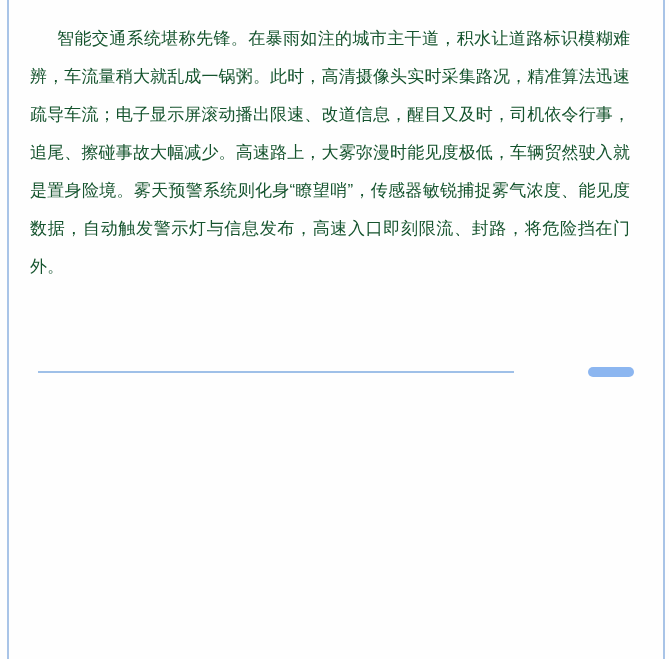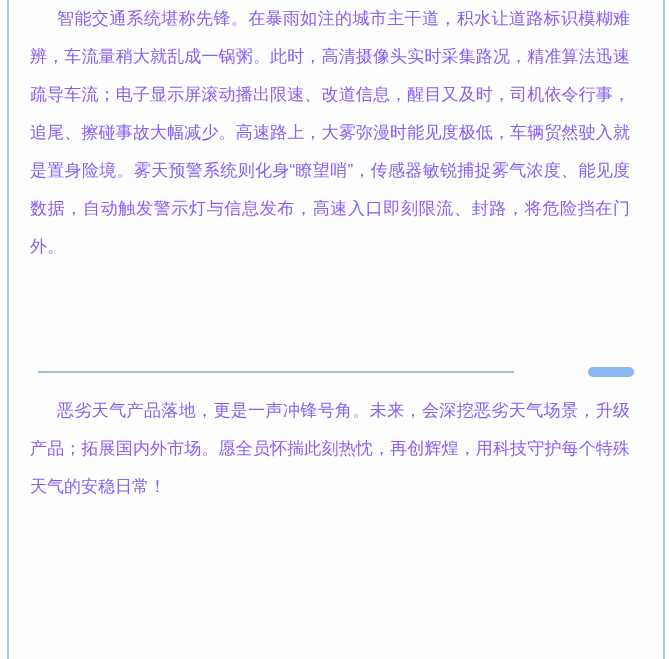--- a/index.html
+++ b/index.html
@@ -28,24 +28,25 @@
   .border-right { left: 663px; }
   .content {
     position: absolute;
     left: 30px;
     top: 0;
     width: 600px;
   }
   .para {
     font-size: 17px;
     line-height: 38px;
-    color: #8b5cf6;
+    color: #14532d;
     text-align: justify;
     text-indent: 27px;
     word-break: break-all;
+    margin-top: 20px;
   }
   .divider-spacer { height: 126px; }
   .divider-line {
     position: absolute;
     left: 38px;
     top: 371px;
     width: 476px;
     height: 2px;
     background: #9fc0e8;
   }
@@ -65,20 +66,19 @@
 <div class="page">
 
   <div class="border-v border-left"></div>
   <div class="border-v border-right"></div>
 
   <div class="content">
     <p class="para">智能交通系统堪称先锋。在暴雨如注的城市主干道，积水让道路标识模糊难辨，车流量稍大就乱成一锅粥。此时，高清摄像头实时采集路况，精准算法迅速疏导车流；电子显示屏滚动播出限速、改道信息，醒目又及时，司机依令行事，追尾、擦碰事故大幅减少。高速路上，大雾弥漫时能见度极低，车辆贸然驶入就是置身险境。雾天预警系统则化身“瞭望哨”，传感器敏锐捕捉雾气浓度、能见度数据，自动触发警示灯与信息发布，高速入口即刻限流、封路，将危险挡在门外。</p>
 
     <div class="divider-spacer"></div>
 
-    <p class="para">恶劣天气产品落地，更是一声冲锋号角。未来，会深挖恶劣天气场景，升级产品；拓展国内外市场。愿全员怀揣此刻热忱，再创辉煌，用科技守护每个特殊天气的安稳日常！</p>
 
   </div>
 
   <div class="divider-line"></div>
   <div class="divider-pill"></div>
 
 </div>
 
 </body></html>

